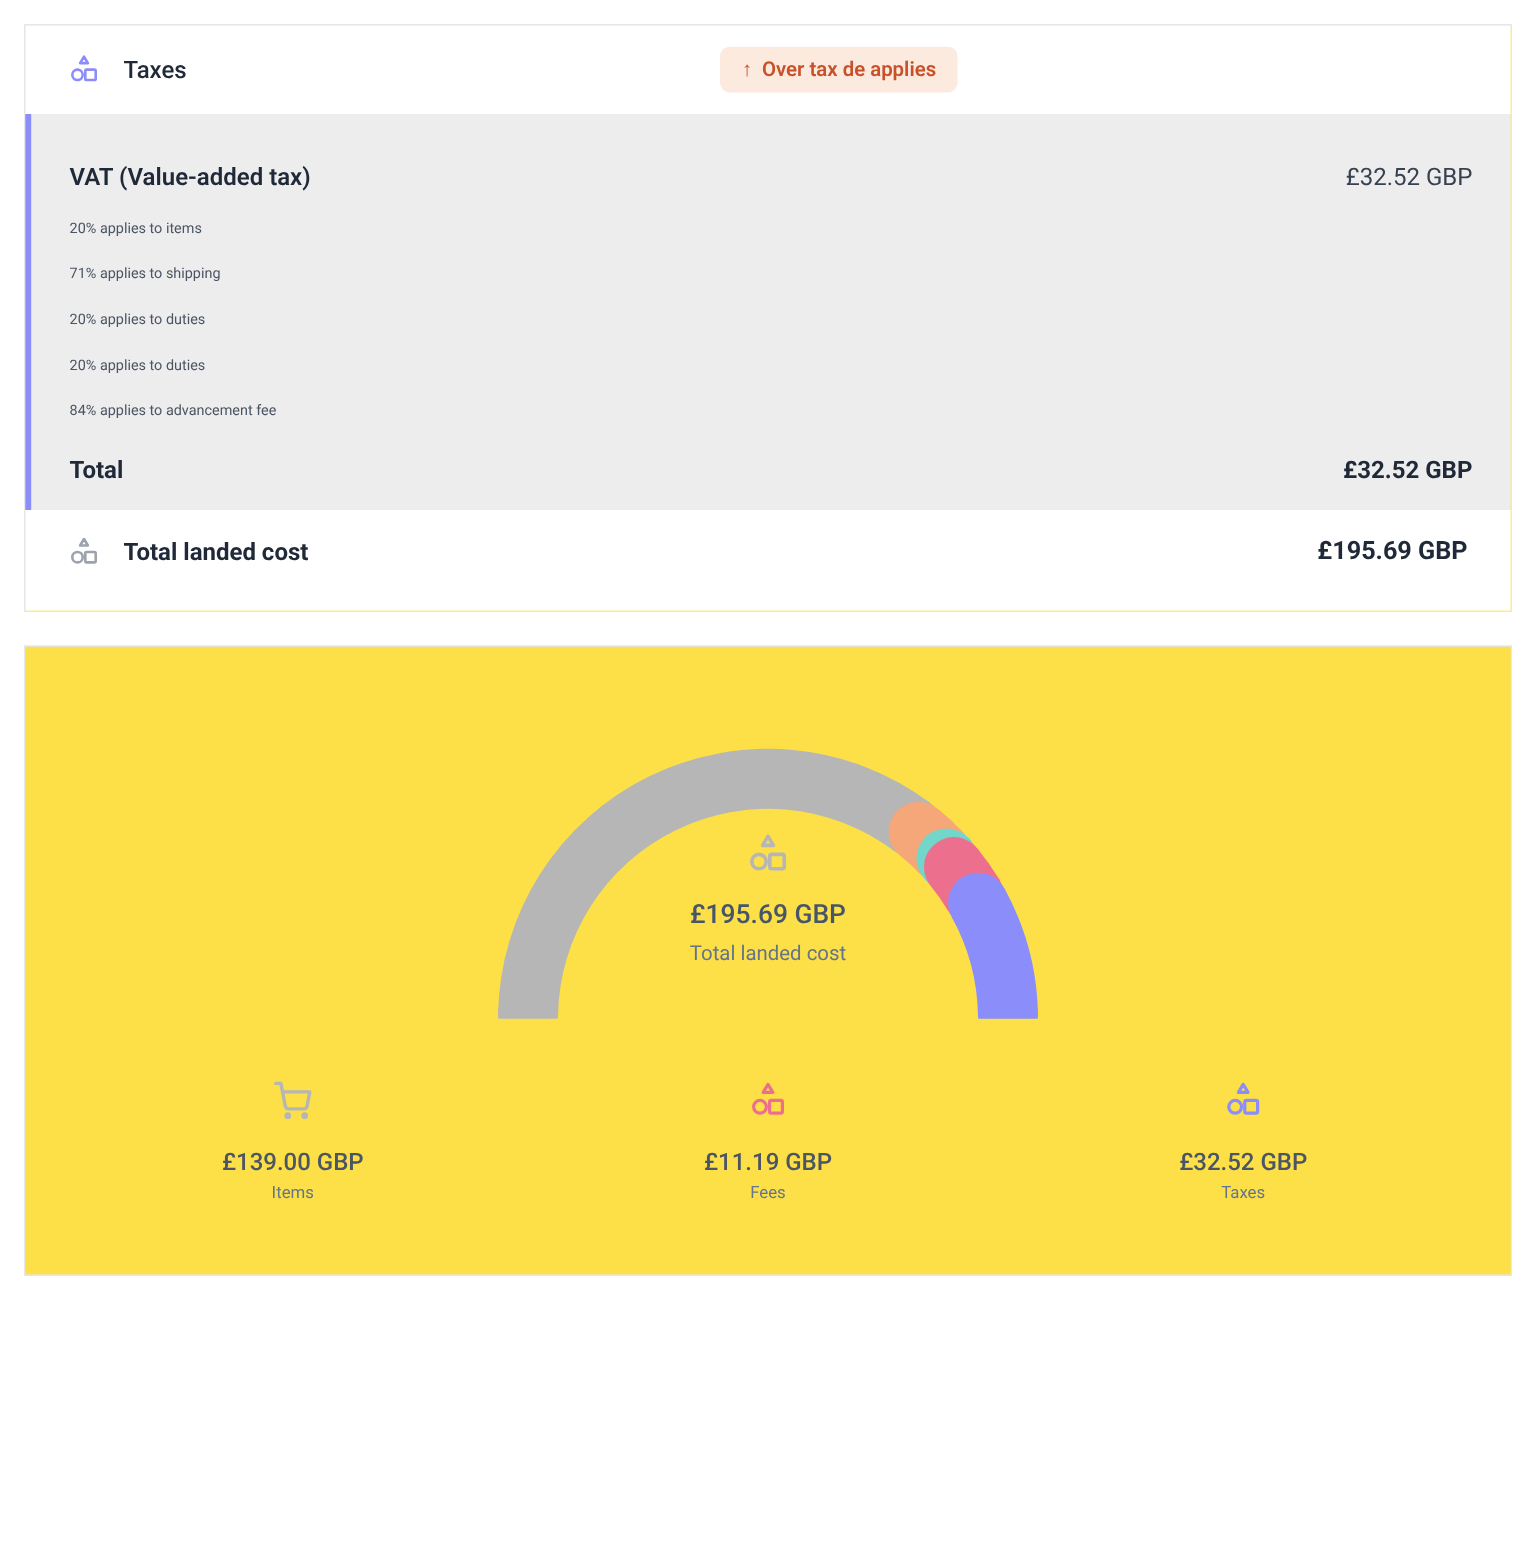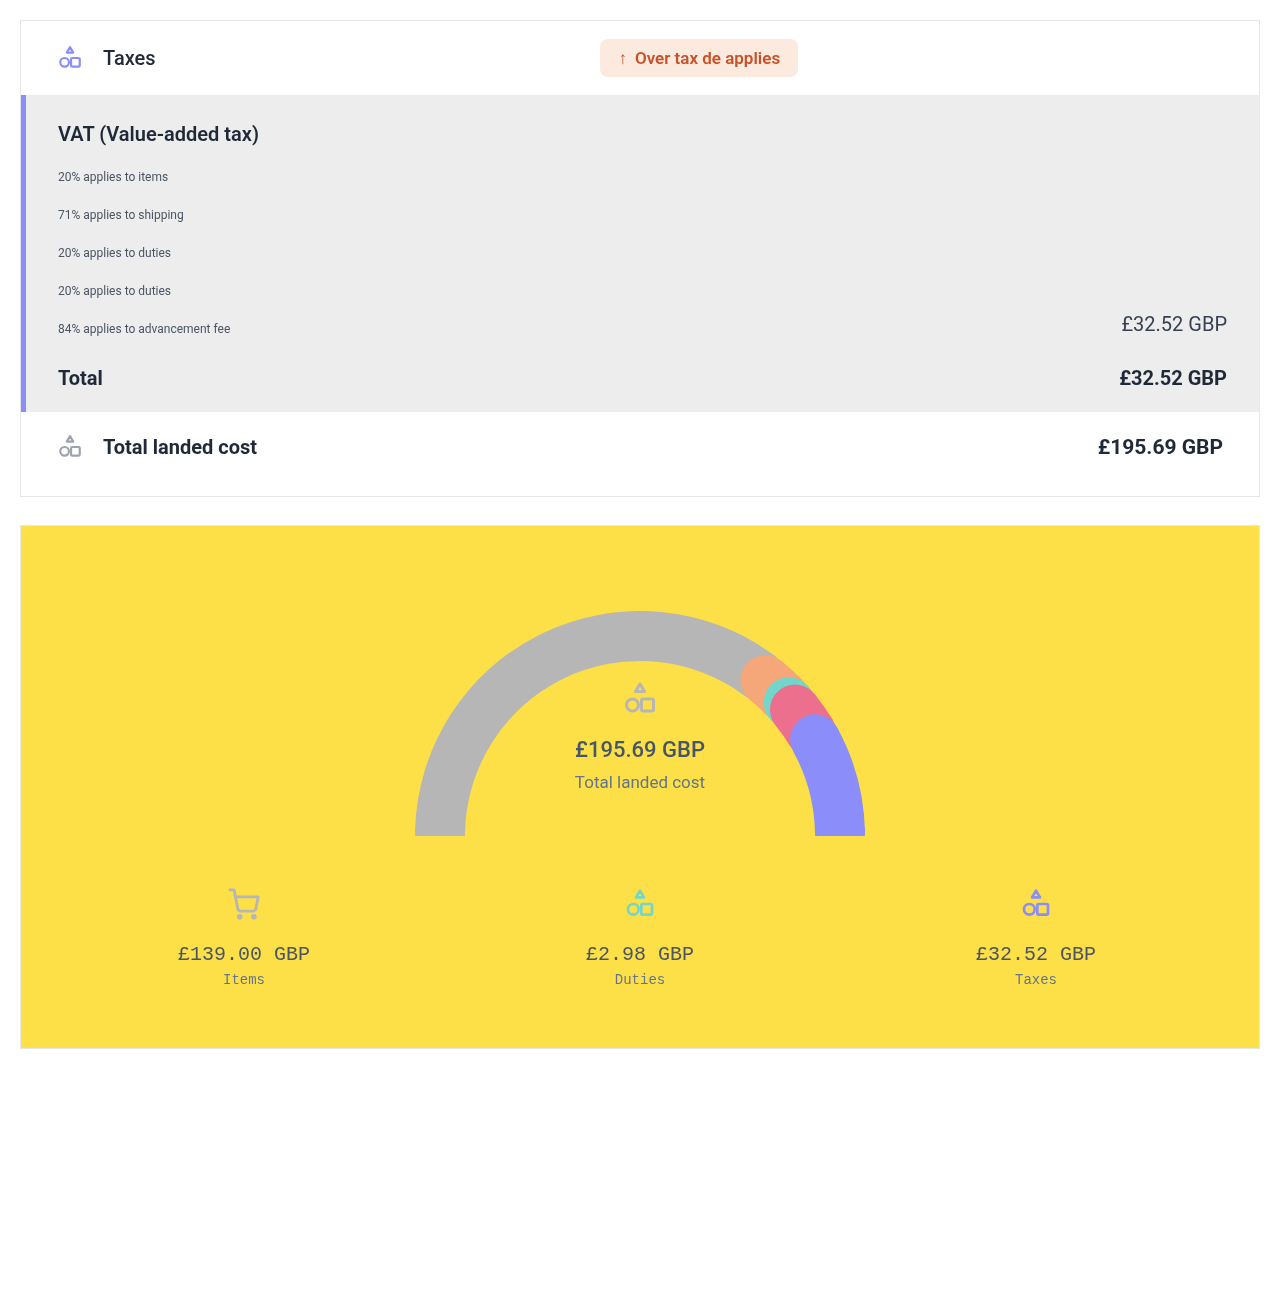--- a/index.html
+++ b/index.html
@@ -50,22 +50,22 @@
       font-size: 17px;
       line-height: 1;
     }
 
     .tax-detail {
       background: #ededee;
       border-left: 5px solid #8a8dfa;
     }
     .vat-block {
       display: flex;
-      align-items: flex-end;
-      padding: 27px 32px 30px 32px;
+      align-items: flex-start;
+      padding: 40px 32px 30px 32px;
     }
     .vat-rules {
       display: flex;
       flex-direction: column;
       gap: 24px;
     }
     .vat-title {
       font-size: 20px;
       font-weight: 600;
       color: #1f2937;
@@ -153,21 +153,20 @@
       font-size: 17px;
       color: #64748b;
     }
 
     .legend {
       display: flex;
       justify-content: flex-start;
       align-items: flex-start;
       gap: 10px;
       margin-top: 10px;
-      font-family: Liberation Mono, monospace;
     }
     .legend-item {
       display: flex;
       flex-direction: column;
       align-items: center;
       gap: 6px;
       flex: 1;
     }
     .legend-item .icon-wrap {
       height: 46px;
@@ -300,28 +299,28 @@
             <circle cx="9" cy="21" r="1"></circle>
             <circle cx="19" cy="21" r="1"></circle>
             <path d="M2 2h3l2.6 13.4a2 2 0 0 0 2 1.6h8.8a2 2 0 0 0 2-1.6L22 7H6"></path>
           </svg>
         </div>
       <div class="legend-value">£139.00 GBP</div>
       <div class="legend-label">Items</div>
     </div>
       <div class="legend-item">
       <div class="icon-wrap">
-          <svg width="32" height="32" viewBox="0 0 24 24" fill="none" stroke="#72d6cb" stroke-width="2" stroke-linejoin="round">
+          <svg width="32" height="32" viewBox="0 0 24 24" fill="none" stroke="#ed6f8e" stroke-width="2" stroke-linejoin="round">
             <path d="M12 2 L15 7 L9 7 Z"></path>
             <circle cx="7" cy="16" r="4"></circle>
             <rect x="13" y="12" width="8" height="8" rx="1"></rect>
           </svg>
         </div>
-      <div class="legend-value">£2.98 GBP</div>
-      <div class="legend-label">Duties</div>
+      <div class="legend-value">£11.19 GBP</div>
+      <div class="legend-label">Fees</div>
     </div>
       <div class="legend-item">
       <div class="icon-wrap">
           <svg width="32" height="32" viewBox="0 0 24 24" fill="none" stroke="#8a8dfa" stroke-width="2" stroke-linejoin="round">
             <path d="M12 2 L15 7 L9 7 Z"></path>
             <circle cx="7" cy="16" r="4"></circle>
             <rect x="13" y="12" width="8" height="8" rx="1"></rect>
           </svg>
         </div>
       <div class="legend-value">£32.52 GBP</div>

